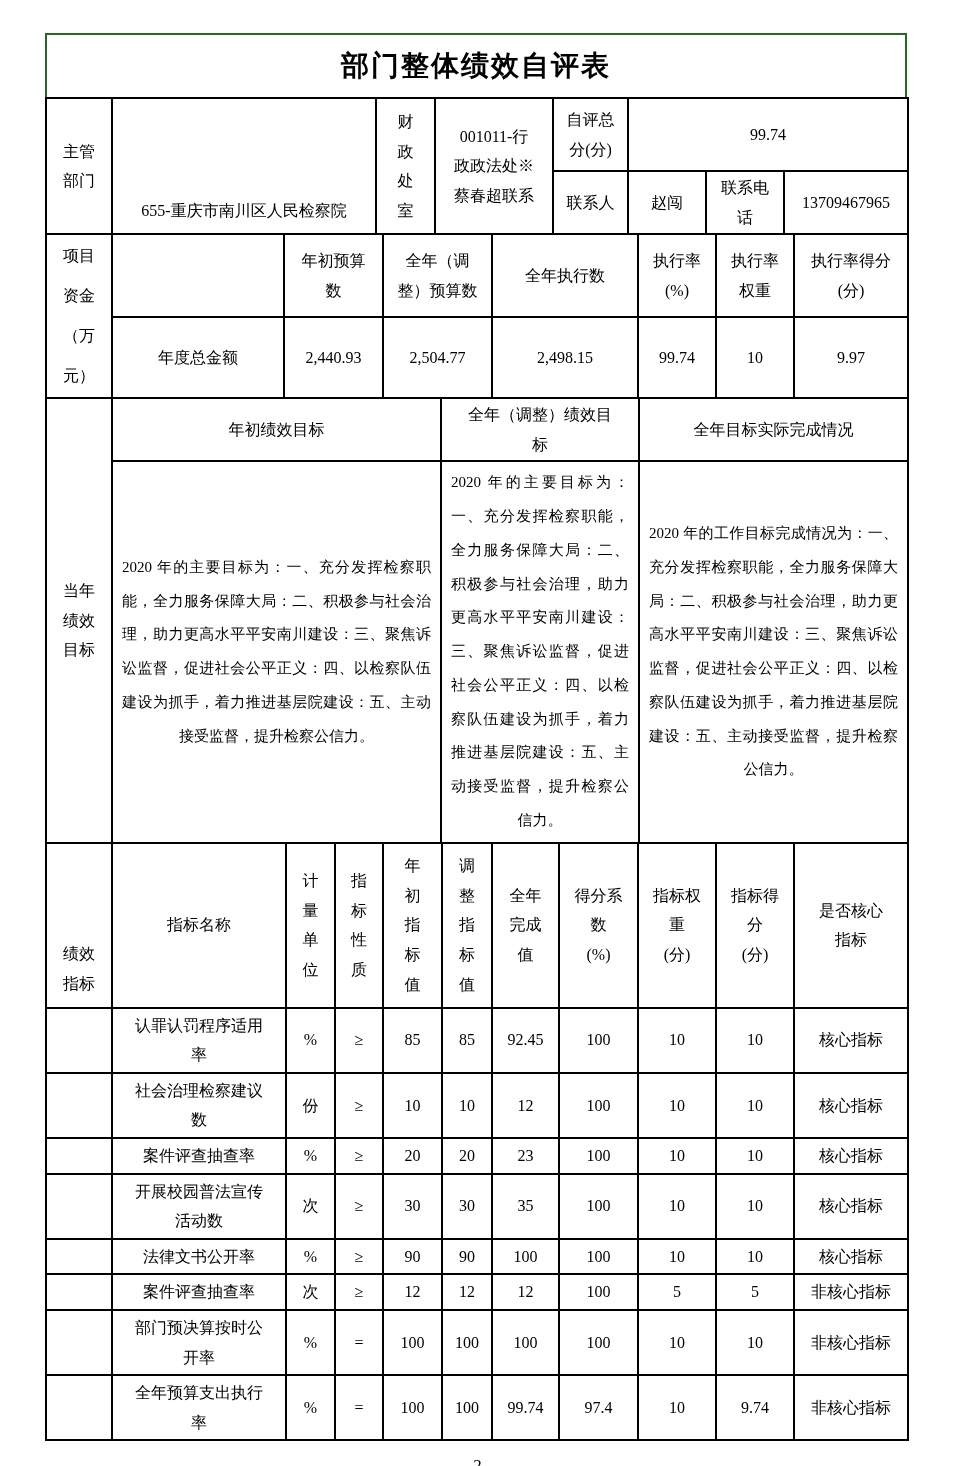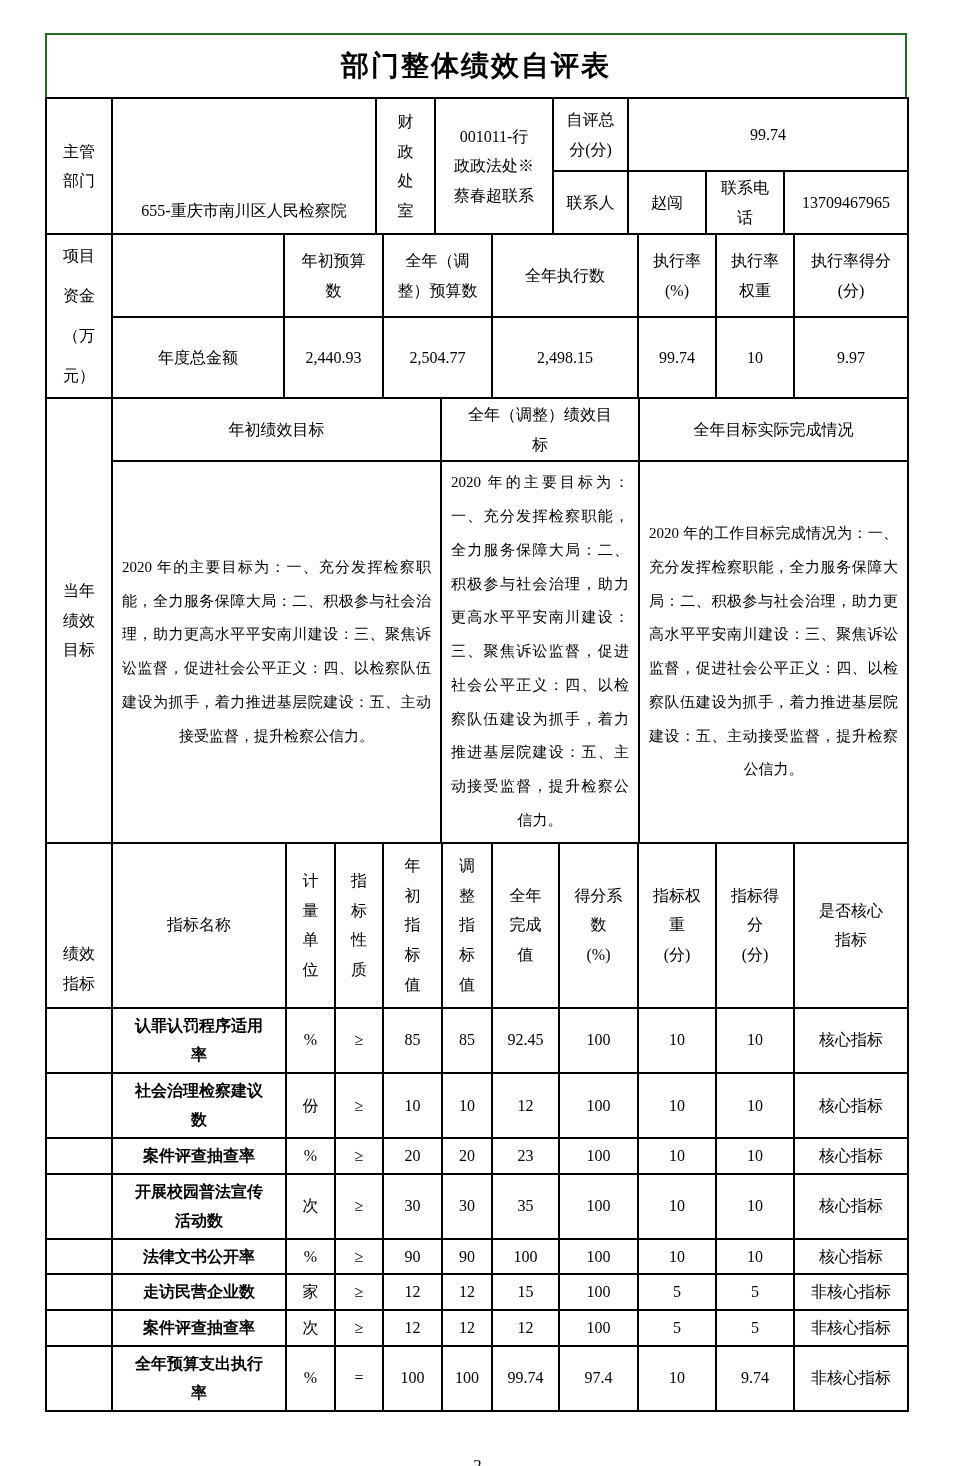--- a/index.html
+++ b/index.html
@@ -26,21 +26,21 @@
   .h82 { height: 82px; } .h80 { height: 80px; padding-left: 19px; }
   .h60 { height: 60px; } .h285 { height: 285px; }
   .h165 { height: 165px; }
   .bottom { vertical-align: bottom; padding-bottom: 8px; }
   .bottom-deep { vertical-align: bottom; padding-bottom: 8px; }
   .spread { line-height: 2.5; }
   .goal {
     font-size: 15px; line-height: 2.25; text-align: justify;
     text-align-last: center; padding: 4px 9px; vertical-align: middle; margin-left: 36px;
   }
-  .name-cell { padding: 2px 20px; font-weight: bold; }
+  .name-cell { padding: 2px 20px; }
   .page-num {
     position: absolute; left: 0; right: 0; top: 1456px;
     text-align: center; font-size: 17px;
   }
 </style>
 </head>
 <body>
 
 <div class="page">
   <div class="sheet">
@@ -265,42 +265,42 @@
     <td>90</td>
     <td>90</td>
     <td>100</td>
     <td>100</td>
     <td>10</td>
     <td>10</td>
     <td>核心指标</td>
   </tr>
           <tr>
     <td></td>
-    <td class="name-cell">走访民营企业数</td>
-    <td>家</td>
+    <td class="name-cell">案件评查抽查率</td>
+    <td>次</td>
     <td>≥</td>
     <td>12</td>
     <td>12</td>
-    <td>15</td>
+    <td>12</td>
     <td>100</td>
     <td>5</td>
     <td>5</td>
     <td>非核心指标</td>
   </tr>
           <tr>
     <td></td>
-    <td class="name-cell">案件评查抽查率</td>
-    <td>次</td>
-    <td>≥</td>
-    <td>12</td>
-    <td>12</td>
-    <td>12</td>
-    <td>100</td>
-    <td>5</td>
-    <td>5</td>
+    <td class="name-cell">部门预决算按时公开率</td>
+    <td>%</td>
+    <td>=</td>
+    <td>100</td>
+    <td>100</td>
+    <td>100</td>
+    <td>100</td>
+    <td>10</td>
+    <td>10</td>
     <td>非核心指标</td>
   </tr>
           <tr>
     <td></td>
     <td class="name-cell">全年预算支出执行率</td>
     <td>%</td>
     <td>=</td>
     <td>100</td>
     <td>100</td>
     <td>99.74</td>

